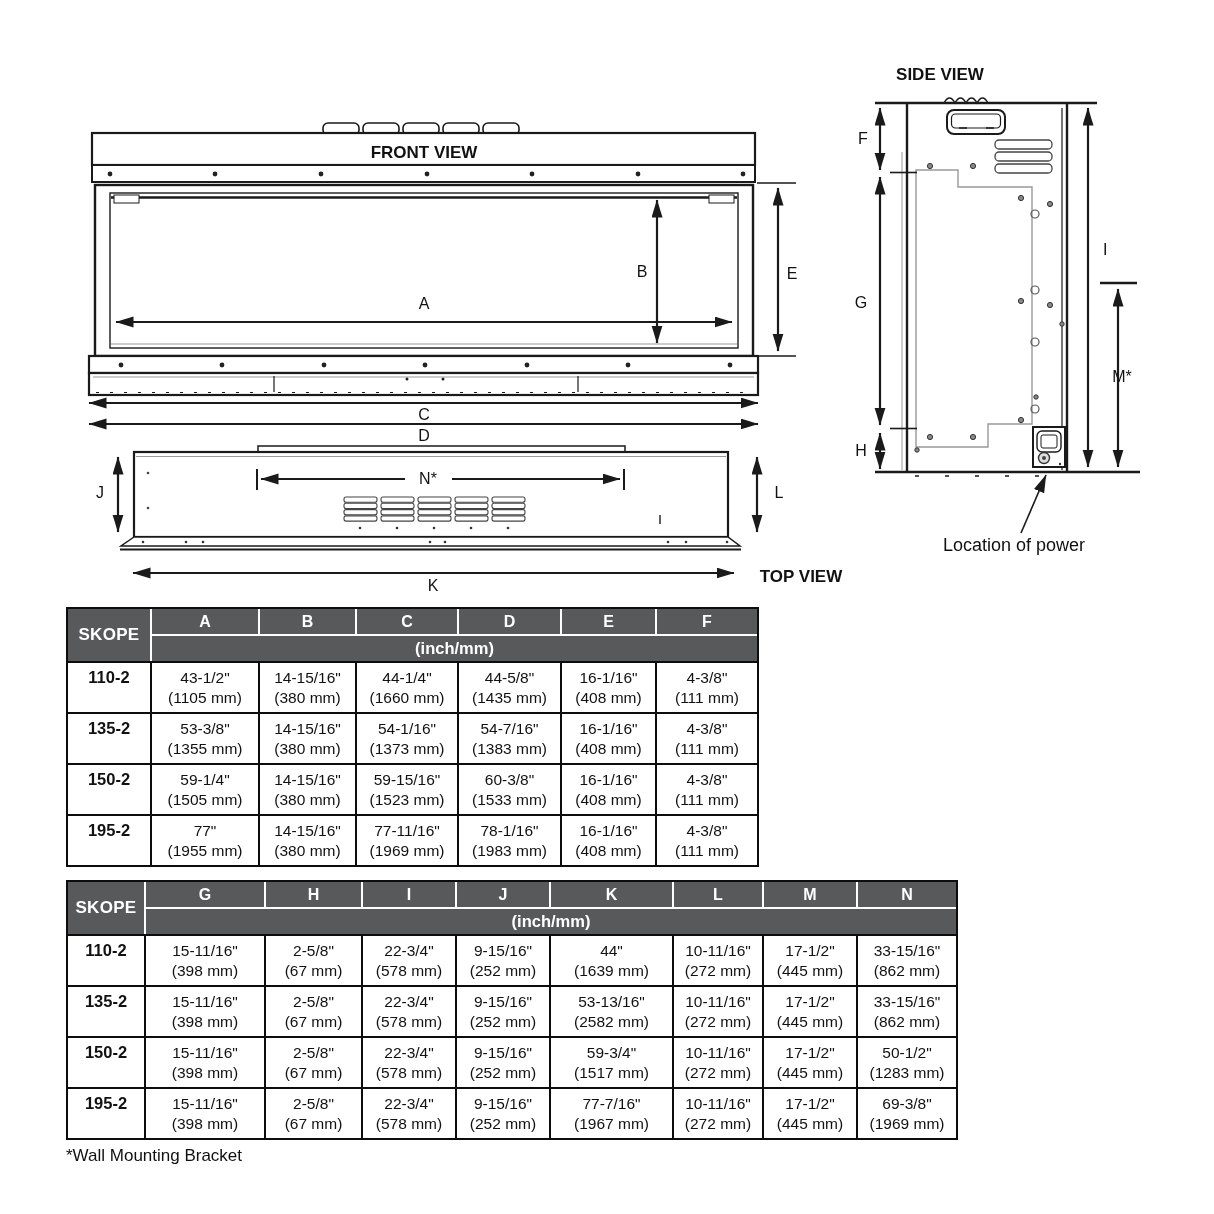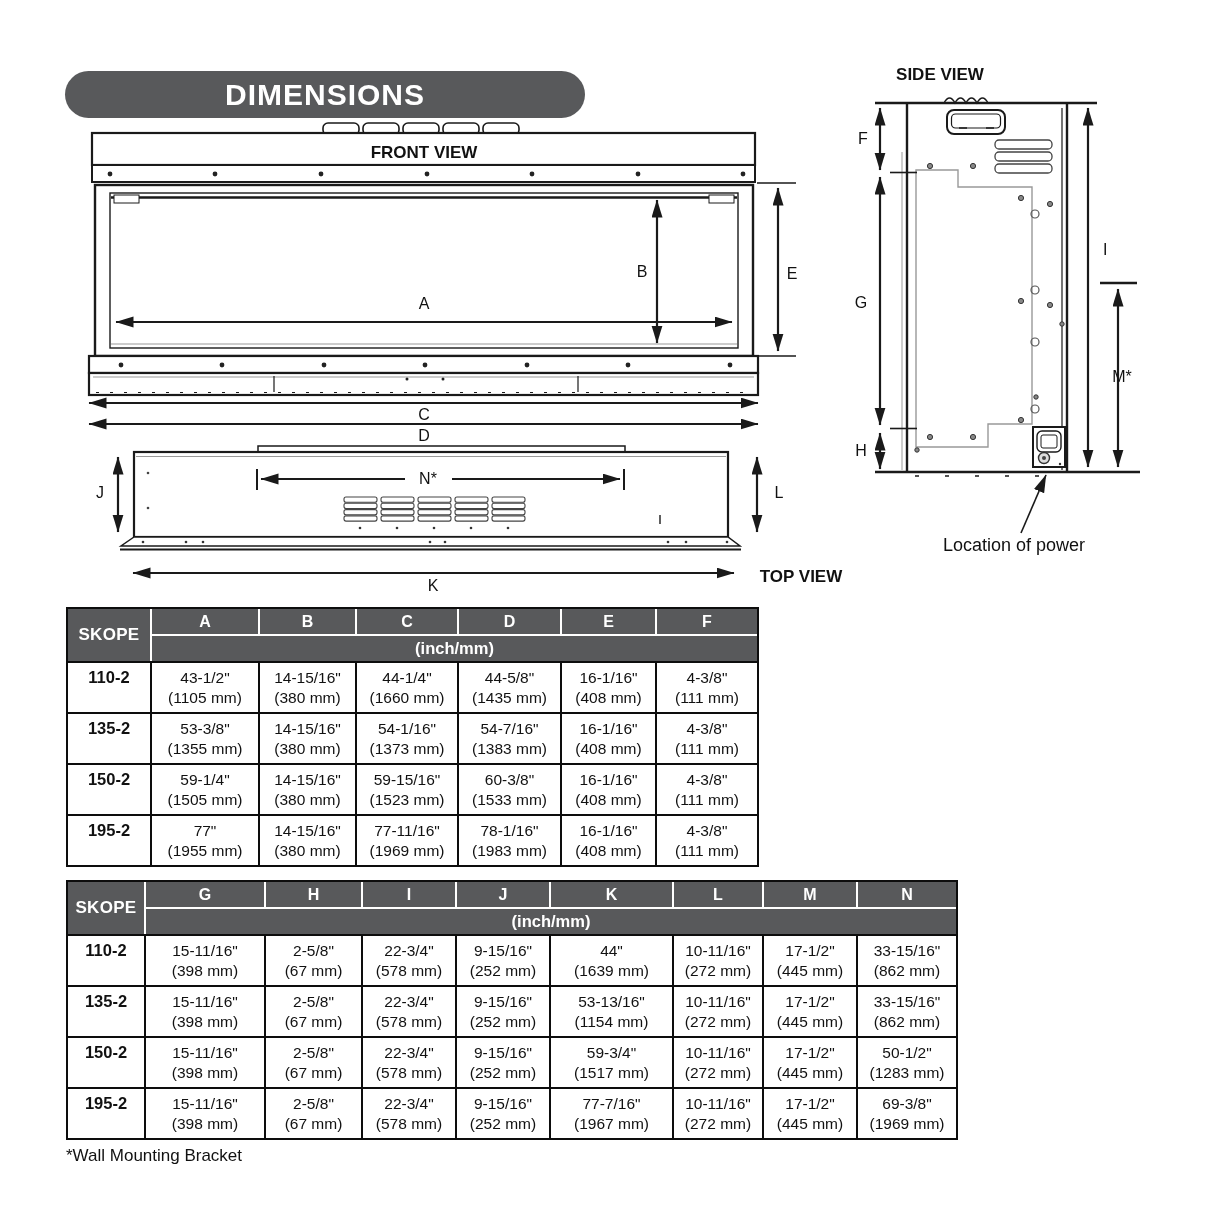--- a/index.html
+++ b/index.html
@@ -33,23 +33,20 @@
   .c{border-top:2px solid #0d0d0d;border-left:2px solid #0d0d0d;display:flex;flex-direction:column;
      align-items:center;justify-content:center;font-size:15.5px;line-height:20px;text-align:center;}
   
   .footnote{position:absolute;left:66px;top:1146px;font-size:17px;}
 </style>
 </head>
 <body>
 
 <div id="stage">
 
-  <div class="banner">
-    <span>DIMENSIONS</span>
-  </div>
 
   <svg class="diagram" width="1214" height="605" viewBox="0 0 1214 605">
     <defs>
       <marker id="ah" markerUnits="userSpaceOnUse" markerWidth="19" markerHeight="12" refX="17.5" refY="5.5" orient="auto-start-reverse">
         <path d="M0 0 L18 5.5 L0 11 Z" fill="#1a1a1a"></path>
       </marker>
     </defs>
 
     <g>
       <rect class="fw" x="323" y="123" width="36" height="12" rx="5" stroke-width="1.6"></rect>
@@ -448,21 +445,21 @@
     <div class="c" style="grid-area:4/4">
         <span>22-3/4"</span>
         <span>(578 mm)</span>
       </div>
     <div class="c" style="grid-area:4/5">
         <span>9-15/16"</span>
         <span>(252 mm)</span>
       </div>
     <div class="c" style="grid-area:4/6">
         <span>53-13/16"</span>
-        <span>(1154 mm)</span>
+        <span>(2582 mm)</span>
       </div>
     <div class="c" style="grid-area:4/7">
         <span>10-11/16"</span>
         <span>(272 mm)</span>
       </div>
     <div class="c" style="grid-area:4/8">
         <span>17-1/2"</span>
         <span>(445 mm)</span>
       </div>
     <div class="c" style="grid-area:4/9">

